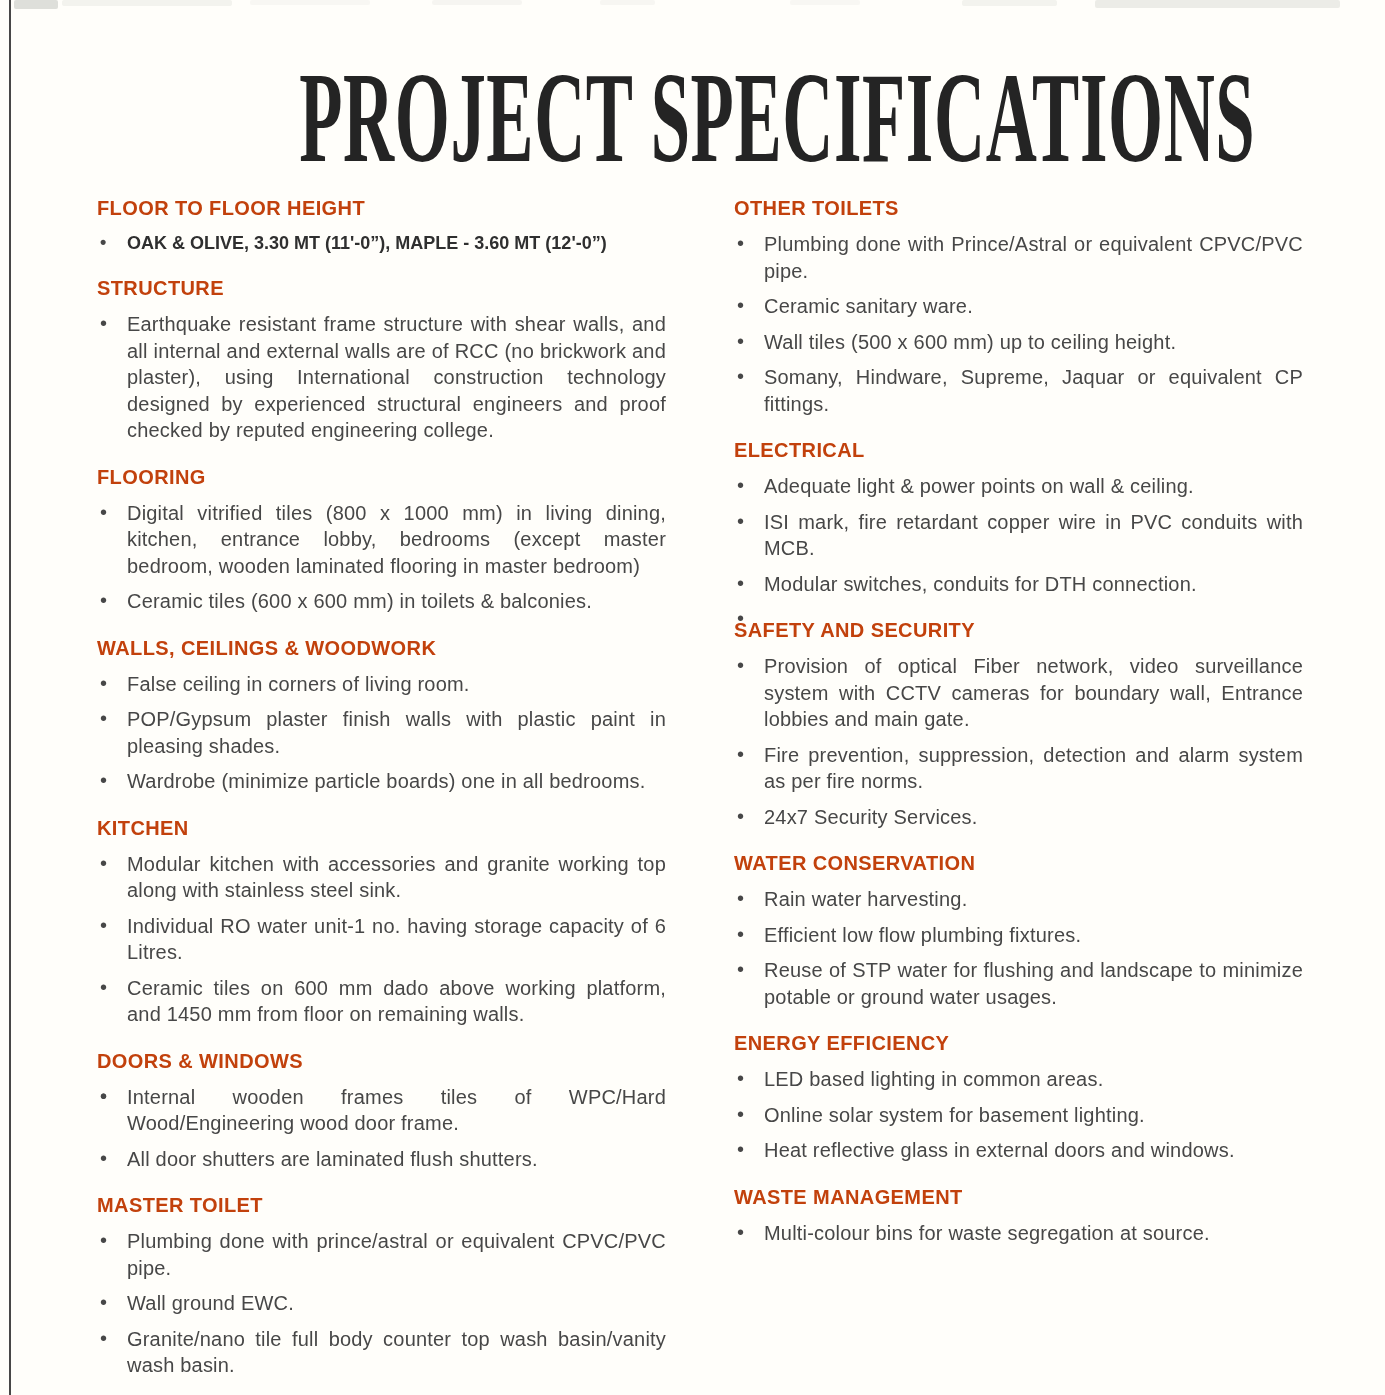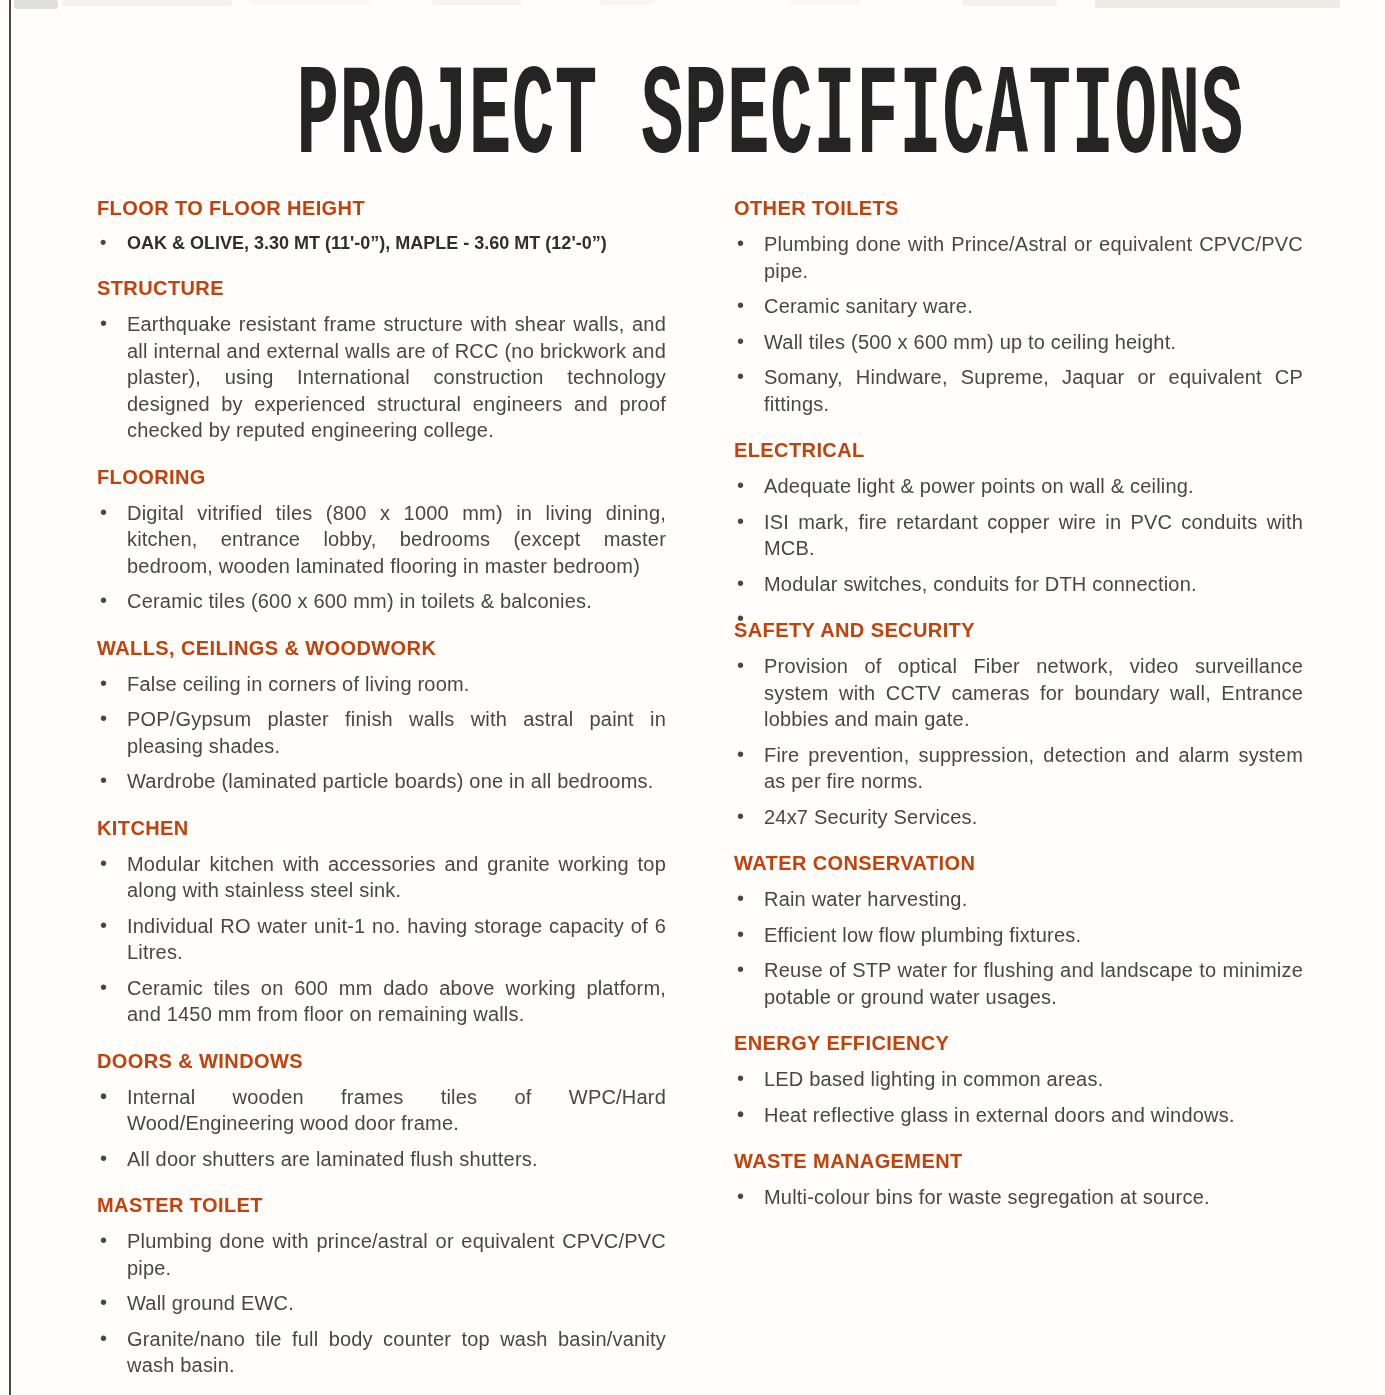--- a/index.html
+++ b/index.html
@@ -18,21 +18,21 @@
   .ca4{left:432px;height:5px;width:90px;opacity:.08;}
   .ca5{left:600px;height:5px;width:55px;opacity:.07;}
   .ca6{left:790px;height:5px;width:70px;opacity:.06;}
   .ca7{left:962px;height:6px;width:95px;opacity:.10;}
   .ca8{left:1095px;height:8px;width:245px;opacity:.16;}
 
   .title-wrap{
     position:absolute;left:0;top:48px;width:1385px;text-align:center;
   }
   .title-wrap h1{
-    margin:0;font-family:Liberation Mono, monospace;font-weight:600;
+    margin:0;font-family:Liberation Serif, serif;font-weight:600;
     font-size:115px;line-height:1.1;color:#242424;white-space:nowrap;
   }
   .title-wrap h1 .stretch{
     display:inline-block;transform:scale(0.615,1.12);transform-origin:center top;
     letter-spacing:1px;
   }
 
   .columns{
     position:absolute;left:97px;top:196px;width:1206px;
     display:flex;gap:68px;align-items:flex-start;
@@ -87,22 +87,22 @@
           <div class="item"><span class="dot">•</span><span class="txt">Earthquake resistant frame structure with shear walls, and all internal and external walls are of RCC (no brickwork and plaster), using International construction technology designed by experienced structural engineers and proof checked by reputed engineering college.</span></div>
         </section>
         <section class="section">
           <div class="heading">FLOORING</div>
           <div class="item"><span class="dot">•</span><span class="txt">Digital vitrified tiles (800 x 1000 mm) in living dining, kitchen, entrance lobby, bedrooms (except master bedroom, wooden laminated flooring in master bedroom)</span></div>
           <div class="item"><span class="dot">•</span><span class="txt">Ceramic tiles (600 x 600 mm) in toilets &amp; balconies.</span></div>
         </section>
         <section class="section">
           <div class="heading">WALLS, CEILINGS &amp; WOODWORK</div>
           <div class="item"><span class="dot">•</span><span class="txt">False ceiling in corners of living room.</span></div>
-          <div class="item"><span class="dot">•</span><span class="txt">POP/Gypsum plaster finish walls with astral paint in pleasing shades.</span></div>
-          <div class="item"><span class="dot">•</span><span class="txt">Wardrobe (laminated particle boards) one in all bedrooms.</span></div>
+          <div class="item"><span class="dot">•</span><span class="txt">POP/Gypsum plaster finish walls with plastic paint in pleasing shades.</span></div>
+          <div class="item"><span class="dot">•</span><span class="txt">Wardrobe (minimize particle boards) one in all bedrooms.</span></div>
         </section>
         <section class="section">
           <div class="heading">KITCHEN</div>
           <div class="item"><span class="dot">•</span><span class="txt">Modular kitchen with accessories and granite working top along with stainless steel sink.</span></div>
           <div class="item"><span class="dot">•</span><span class="txt">Individual RO water unit-1 no. having storage capacity of 6 Litres.</span></div>
           <div class="item"><span class="dot">•</span><span class="txt">Ceramic tiles on 600 mm dado above working platform, and 1450 mm from floor on remaining walls.</span></div>
         </section>
         <section class="section">
           <div class="heading">DOORS &amp; WINDOWS</div>
           <div class="item"><span class="dot">•</span></div>
@@ -139,21 +139,21 @@
         </section>
         <section class="section">
           <div class="heading">WATER CONSERVATION</div>
           <div class="item"><span class="dot">•</span><span class="txt">Rain water harvesting.</span></div>
           <div class="item"><span class="dot">•</span><span class="txt">Efficient low flow plumbing fixtures.</span></div>
           <div class="item"><span class="dot">•</span><span class="txt">Reuse of STP water for flushing and landscape to minimize potable or ground water usages.</span></div>
         </section>
         <section class="section">
           <div class="heading">ENERGY EFFICIENCY</div>
           <div class="item"><span class="dot">•</span><span class="txt">LED based lighting in common areas.</span></div>
-          <div class="item"><span class="dot">•</span></div>
+          <div class="item"><span class="dot">•</span><span class="txt">Online solar system for basement lighting.</span></div>
           <div class="item"><span class="dot">•</span><span class="txt">Heat reflective glass in external doors and windows.</span></div>
         </section>
         <section class="section">
           <div class="heading">WASTE MANAGEMENT</div>
           <div class="item"><span class="dot">•</span><span class="txt">Multi-colour bins for waste segregation at source.</span></div>
         </section>
       </div>
   </div>
 </div>
 

